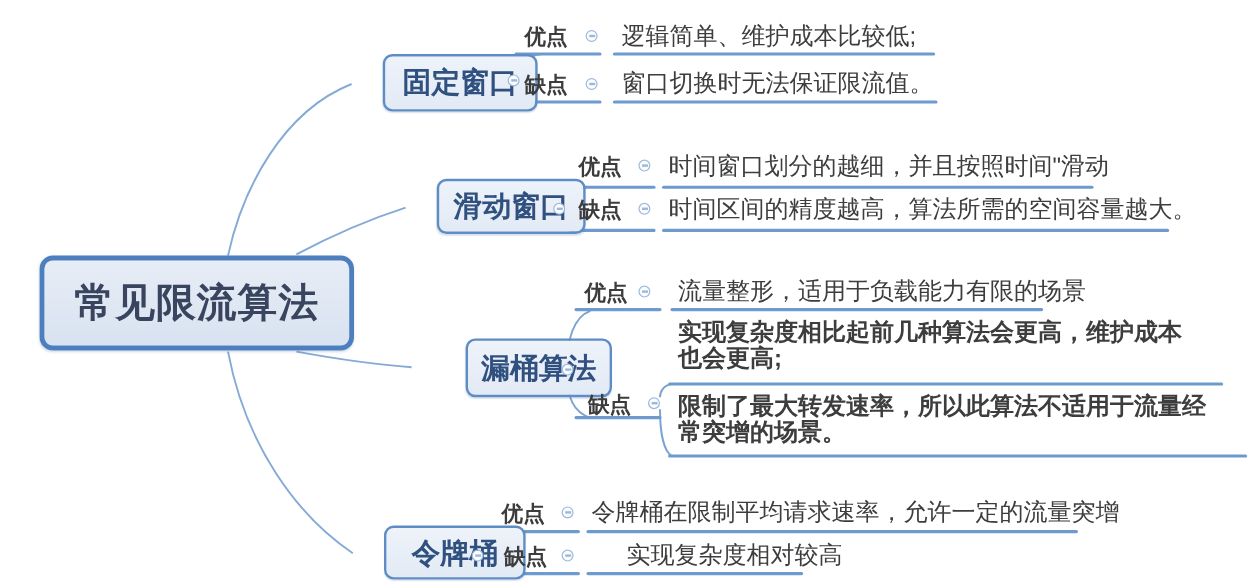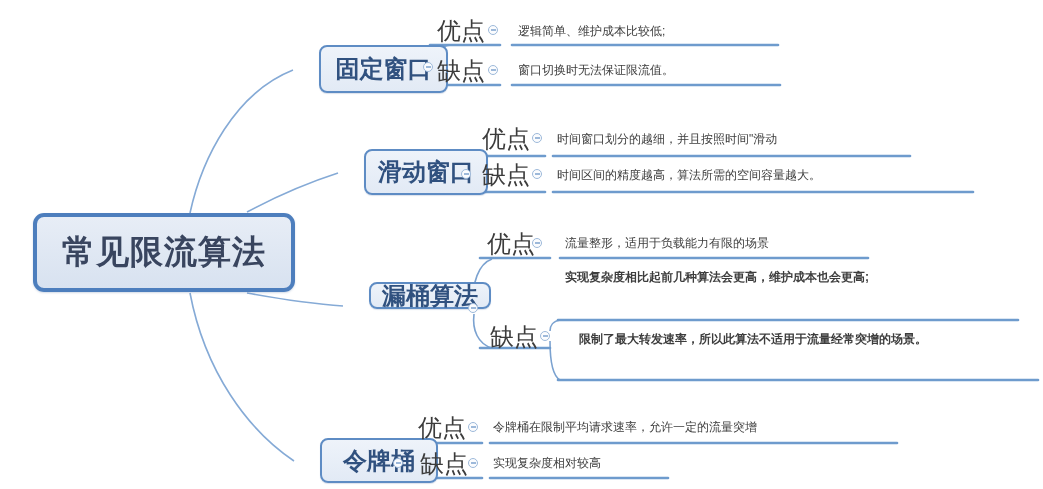--- a/index.html
+++ b/index.html
@@ -22,26 +22,26 @@
   .branch{
     background:linear-gradient(#eef3fa,#e2eaf5);
     border:2px solid #5e8cc4;border-radius:8px;
     display:flex;align-items:center;justify-content:center;
     font-weight:bold;color:#30517f;font-size:24px;
     box-shadow:0 1px 1px rgba(80,110,160,.2);
     margin-left:26px;
   }
   .b1{left:293px;top:45px;width:129px;height:48px;}
   .b2{left:338px;top:149px;width:124px;height:46px;}
-  .b3{left:343px;top:282px;width:122px;height:27px;}
+  .b3{left:362px;top:282px;width:122px;height:49px;}
   .b4{left:294px;top:438px;width:118px;height:45px;}
   
-  .lbl{font-size:24px;font-weight:normal;color:#3c3c3c;white-space:nowrap;line-height:20px;}
+  .lbl{font-size:18px;font-weight:bold;color:#3c3c3c;white-space:nowrap;line-height:20px;}
   
-  .txt{font-size:12px;color:#3d3d3d;white-space:nowrap;line-height:22px;}
+  .txt{font-size:20px;color:#3d3d3d;white-space:nowrap;line-height:22px;}
   .txt.wrap{white-space:normal;font-weight:bold;}
   
   .collapse{
     width:10px;height:10px;border:1px solid #9db9da;border-radius:50%;
     background:#fbfcfe;display:flex;align-items:center;justify-content:center;
     cursor:pointer;
   }
   .collapse::after{content:"";width:5px;height:1.5px;background:#9db9da;display:block;}
 </style>
 </head>
@@ -116,24 +116,24 @@
   <div class="txt" style="left:557px;top:164px;">时间区间的精度越高，算法所需的空间容量越大。</div>
 
   <div class="node branch b3">漏桶算法</div>
   <span class="collapse" style="left:468px;top:303px;"></span>
   <div class="lbl" style="left:487px;top:234px;">优点</div>
   <span class="collapse" style="left:532px;top:238px;"></span>
   <div class="txt" style="left:565px;top:232px;">流量整形，适用于负载能力有限的场景</div>
   <div class="lbl" style="left:490px;top:327px;">缺点</div>
   <span class="collapse" style="left:540px;top:331px;"></span>
   <div class="txt wrap" style="left:565px;top:266px;width:424px;">实现复杂度相比起前几种算法会更高，维护成本也会更高;</div>
-  <div class="txt wrap" style="left:579px;top:328px;width:455px;">限制了最大转发速率，所以此算法不适用于流量经常突增的场景。</div>
+  <div class="txt wrap" style="left:565px;top:328px;width:455px;">限制了最大转发速率，所以此算法不适用于流量经常突增的场景。</div>
 
   <div class="node branch b4">令牌桶</div>
   <span class="collapse" style="left:393px;top:458px;"></span>
   <div class="lbl" style="left:418px;top:418px;">优点</div>
   <span class="collapse" style="left:468px;top:422px;"></span>
   <div class="txt" style="left:493px;top:416px;">令牌桶在限制平均请求速率，允许一定的流量突增</div>
   <div class="lbl" style="left:420px;top:454px;">缺点</div>
   <span class="collapse" style="left:468px;top:458px;"></span>
-  <div class="txt" style="left:493px;top:452px;">实现复杂度相对较高</div>
+  <div class="txt" style="left:522px;top:452px;">实现复杂度相对较高</div>
 
 </div>
 
 </body></html>

